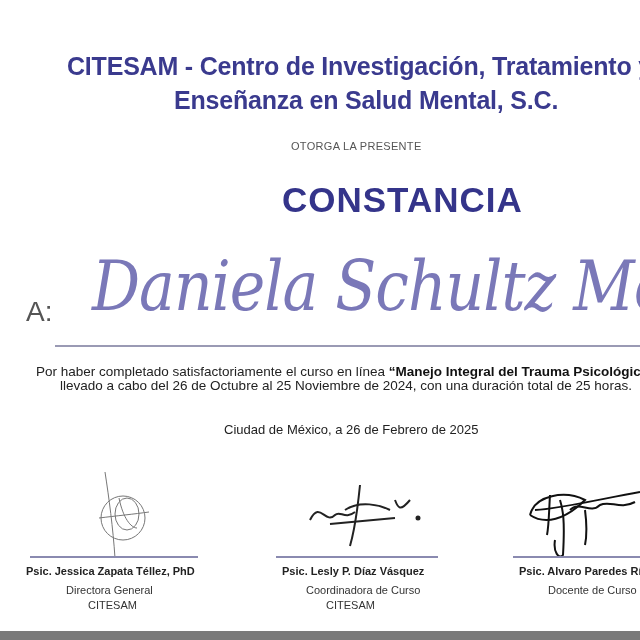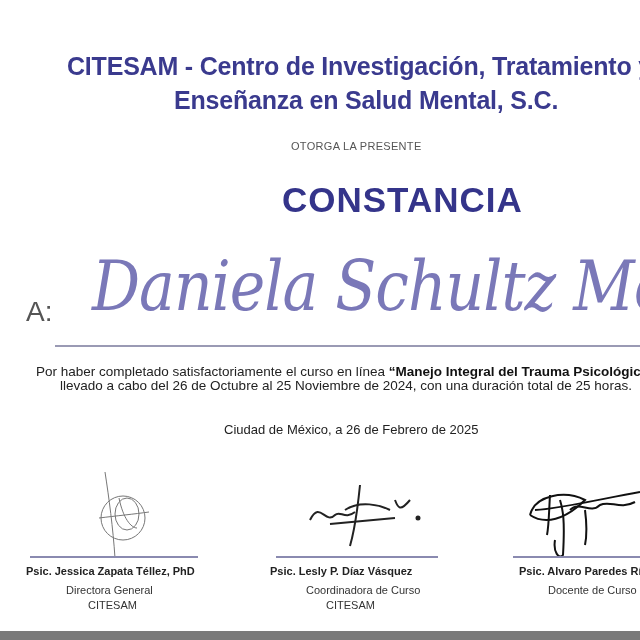--- a/index.html
+++ b/index.html
@@ -62,21 +62,21 @@
   <g fill="none" stroke="#222" stroke-width="2">
     <path d="M10 40 C20 20 25 45 35 35 C40 30 45 40 55 32"></path>
     <path d="M60 5 C58 25 56 45 50 66"></path>
     <path d="M45 30 C60 20 80 25 90 30"></path>
     <path d="M30 44 C50 42 75 40 95 38"></path>
     <path d="M95 20 C98 28 100 32 110 20"></path>
     <circle cx="118" cy="38" r="1.5" fill="#222"></circle>
   </g>
 </svg>
 <div class="sig-line" style="left:276px;top:556px;width:162px;"></div>
-<div class="abs sig-name" style="left:270px;top:565px;">Psic. Lesly P. Díaz Vásquez</div>
+<div class="abs sig-name" style="left:282px;top:565px;">Psic. Lesly P. Díaz Vásquez</div>
 <div class="abs sig-role" style="left:290px;top:584px;margin-left:16px;">Coordinadora de Curso</div>
 <div class="abs sig-role" style="left:326px;top:599px;">CITESAM</div>
 
 <svg class="sig" style="left:525px;top:480px;" width="120" height="80" viewBox="0 0 120 80">
   <g fill="none" stroke="#111" stroke-width="2">
     <path d="M5 35 C10 15 40 10 60 20 C40 40 20 45 5 35"></path>
     <path d="M25 15 C24 30 24 45 22 55"></path>
     <path d="M35 20 C38 30 40 40 38 75 C34 80 28 72 30 60"></path>
     <path d="M45 30 C55 20 65 35 75 25 C85 20 95 30 110 22"></path>
     <path d="M10 30 C40 28 80 18 115 12"></path>

